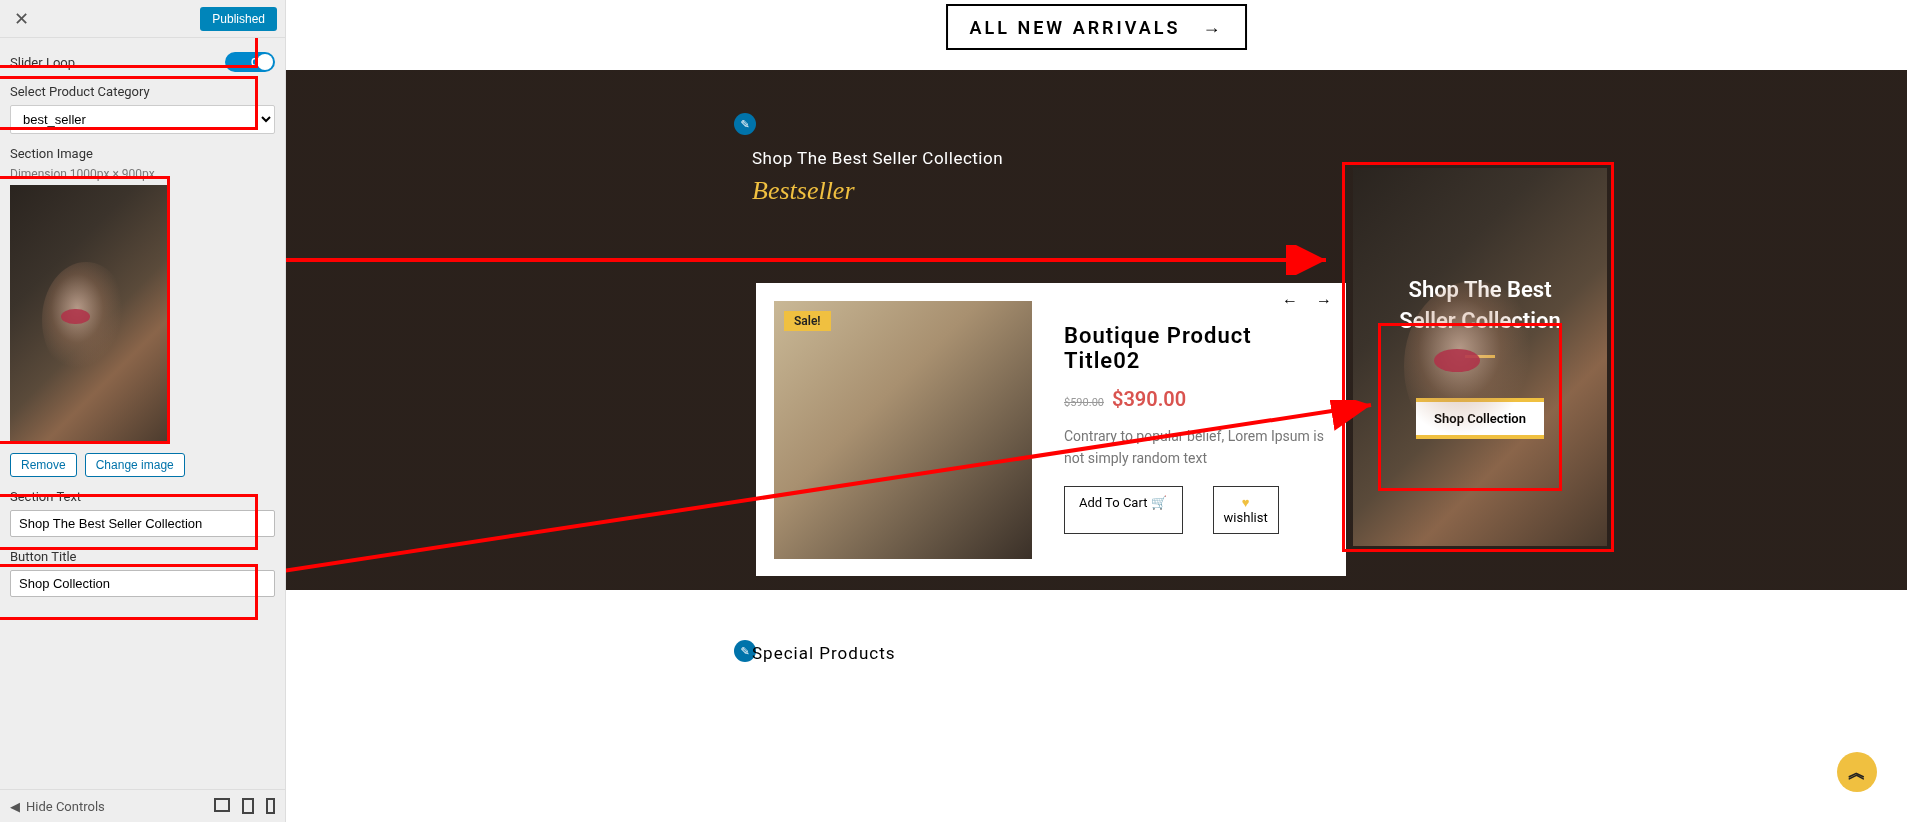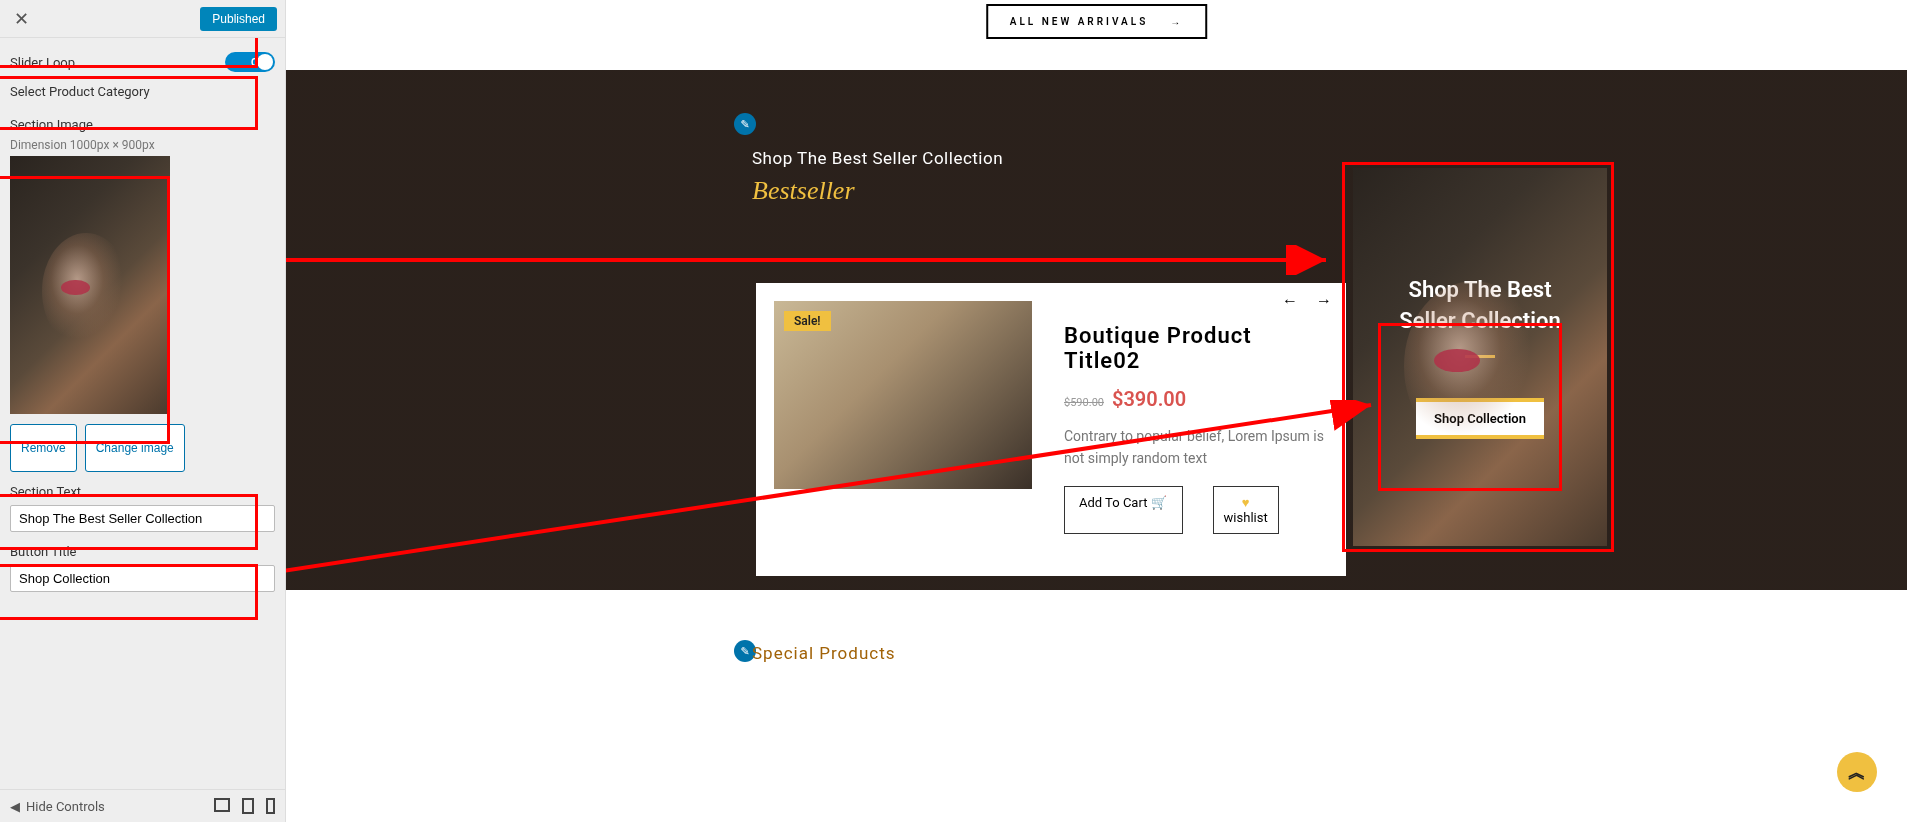--- a/index.html
+++ b/index.html
@@ -25,69 +25,69 @@
 .toggle { position: relative; width: 50px; height: 20px; background: #0088cc; border-radius: 10px; display: flex; align-items: center; }
 .toggle-on { color: #fff; font-size: 10px; font-weight: bold; padding-left: 6px; margin-left: 20px; }
 .toggle-knob { position: absolute; right: 2px; width: 16px; height: 16px; background: #fff; border-radius: 50%; }
 
 .select-input { width: 100%; padding: 5px 8px; font-size: 13px; border: 1px solid #ccc; background: #fff; border-radius: 2px; }
 .text-input { width: 100%; padding: 5px 8px; font-size: 13px; border: 1px solid #bbb; background: #fff; border-radius: 2px; }
 
 .dims { font-size: 12px; color: #777; margin-bottom: 4px; }
 .image-thumb { width: 160px; height: 258px; background: linear-gradient(135deg, #2a241f 0%, #3b332b 30%, #5a4a3a 55%, #8a654a 70%, #4a3a2d 100%); display: block; position: relative; overflow: hidden; }
 .img-actions { margin-top: 10px; display: flex; gap: 8px; }
-.img-actions button { background: #fff; border: 1px solid #0073aa; color: #0073aa; padding: 16px 10px; font-size: 12px; border-radius: 3px; cursor: pointer; }
+.img-actions button { background: #fff; border: 1px solid #0073aa; color: #0073aa; padding: 4px 10px; font-size: 12px; border-radius: 3px; cursor: pointer; }
 
 .sidebar-footer { border-top: 1px solid #ddd; display: flex; align-items: center; justify-content: space-between; padding: 8px 10px; background: #eee; }
 .hide-controls { display: flex; align-items: center; gap: 6px; font-size: 13px; color: #555; cursor: pointer; }
 .device-icons { display: flex; gap: 12px; }
 .device-icon { width: 16px; height: 14px; border: 2px solid #444; display: inline-block; }
 .device-tablet { width: 12px; height: 16px; }
 .device-mobile { width: 9px; height: 16px; }
 
 
 .redbox { border: 3px solid #ff0000; position: absolute; pointer-events: none; }
 
 
 .preview { flex: 1; background: #fff; position: relative; overflow: hidden; }
 
-.new-arrivals { position: absolute; top: 4px; left: 50%; transform: translateX(-50%); border: 2px solid #000; padding: 10px 22px; font-size: 10px; letter-spacing: 3px; font-weight: 600; display: flex; align-items: center; gap: 22px; cursor: pointer; }
+.new-arrivals { position: absolute; top: 4px; left: 50%; transform: translateX(-50%); border: 2px solid #000; padding: 10px 22px; font-size: 18px; letter-spacing: 3px; font-weight: 600; display: flex; align-items: center; gap: 22px; cursor: pointer; }
 
 .hero { position: absolute; top: 70px; left: 0; right: 0; height: 520px; background: linear-gradient(rgba(40,30,25,0.85), rgba(40,30,25,0.85)), #3a322a; }
 
 .edit-badge { position: absolute; width: 22px; height: 22px; background: #0073aa; border-radius: 50%; display: flex; align-items: center; justify-content: center; color: #fff; font-size: 11px; cursor: pointer; }
 .edit-badge.top { top: 113px; left: 448px; }
 .edit-badge.bot { top: 640px; left: 448px; }
 
 .hero-text { position: absolute; top: 148px; left: 466px; }
 .hero-sub { color: #fff; font-size: 17px; letter-spacing: 0.5px; margin-bottom: 8px; }
 .hero-title { color: #f0c040; font-family: Liberation Serif, serif; font-style: italic; font-size: 26px; }
 
 .product-card { position: absolute; top: 283px; left: 470px; width: 590px; height: 293px; background: #fff; display: flex; }
-.product-img { width: 258px; height: 188px; margin: 18px; background: linear-gradient(135deg, #c9b896 0%, #a89070 40%, #3a3028 100%); position: relative; }
+.product-img { width: 258px; height: 258px; margin: 18px; background: linear-gradient(135deg, #c9b896 0%, #a89070 40%, #3a3028 100%); position: relative; }
 .sale-badge { position: absolute; top: 10px; left: 10px; background: #f0c040; color: #222; font-size: 12px; padding: 3px 10px; font-weight: 600; }
 .product-info { flex: 1; padding: 20px 14px; position: relative; }
 .nav-arrows { position: absolute; top: 6px; right: 14px; display: flex; gap: 18px; font-size: 16px; font-weight: bold; }
 .nav-arrows span { cursor: pointer; }
 .prod-title { font-size: 22px; font-weight: 600; letter-spacing: 1px; margin-top: 20px; margin-bottom: 14px; }
 .price-row { margin-bottom: 14px; }
 .old-price { color: #999; font-size: 11px; text-decoration: line-through; margin-right: 4px; }
 .new-price { color: #d9534f; font-size: 20px; font-weight: 600; }
 .prod-desc { color: #777; font-size: 14px; line-height: 1.6; margin-bottom: 16px; }
 .prod-actions { display: flex; gap: 30px; }
 .cart-btn { border: 1px solid #333; padding: 8px 14px; font-size: 13px; display: flex; align-items: flex-start; gap: 4px; cursor: pointer; background: #fff; }
 .wish-btn { border: 1px solid #333; padding: 8px 10px; font-size: 13px; cursor: pointer; background: #fff; text-align: center; }
 .wish-btn .wicon { color: #f0c040; display: block; }
 
 .side-promo { position: absolute; top: 168px; left: 1067px; width: 254px; height: 378px; background: linear-gradient(135deg, #2a241f 0%, #3b332b 30%, #5a4a3a 55%, #8a654a 70%, #4a3a2d 100%); display: flex; flex-direction: column; align-items: center; justify-content: center; text-align: center; padding: 20px; }
 .promo-title { color: #fff; font-size: 22px; font-weight: 600; line-height: 1.4; margin-bottom: 18px; }
 .promo-divider { width: 30px; height: 3px; background: #f0c040; margin-bottom: 40px; }
 .promo-btn { background: #fff; border-top: 4px solid #f0c040; border-bottom: 4px solid #f0c040; padding: 9px 18px; font-size: 13px; font-weight: 600; cursor: pointer; }
 
-.special { position: absolute; top: 643px; left: 466px; font-size: 17px; color: #a16207; letter-spacing: 1px; }
+.special { position: absolute; top: 643px; left: 466px; font-size: 17px; color: #000000; letter-spacing: 1px; }
 
 .scroll-top { position: absolute; bottom: 30px; right: 30px; width: 40px; height: 40px; background: #f0c040; border-radius: 50%; display: flex; align-items: center; justify-content: center; font-size: 18px; font-weight: bold; color: #222; cursor: pointer; }
 
 
 .arrow { position: absolute; pointer-events: none; }
 
 
 .face-hint { position: absolute; top: 30%; left: 20%; width: 55%; height: 45%; background: radial-gradient(ellipse at 40% 40%, rgba(235,200,180,0.65) 0%, rgba(180,130,100,0.3) 35%, transparent 60%); border-radius: 50%; }
 .lips-hint { position: absolute; top: 48%; left: 32%; width: 18%; height: 6%; background: #b03048; border-radius: 50%; opacity: 0.85; }
 </style>
@@ -107,20 +107,23 @@
       <div class="field-row loop">
         <span class="field-label">Slider Loop</span>
         <div class="toggle">
           <span class="toggle-on">ON</span>
           <span class="toggle-knob"></span>
         </div>
       </div>
 
       <div class="field-row">
         <label class="field-label">Select Product Category</label>
+        <select class="select-input">
+          <option>best_seller</option>
+        </select>
       </div>
 
       <div class="field-row">
         <label class="field-label">Section Image</label>
         <div class="dims">Dimension 1000px × 900px</div>
         <div class="image-thumb">
           <div class="face-hint"></div>
             <div class="lips-hint"></div>
         </div>
         <div class="img-actions">

